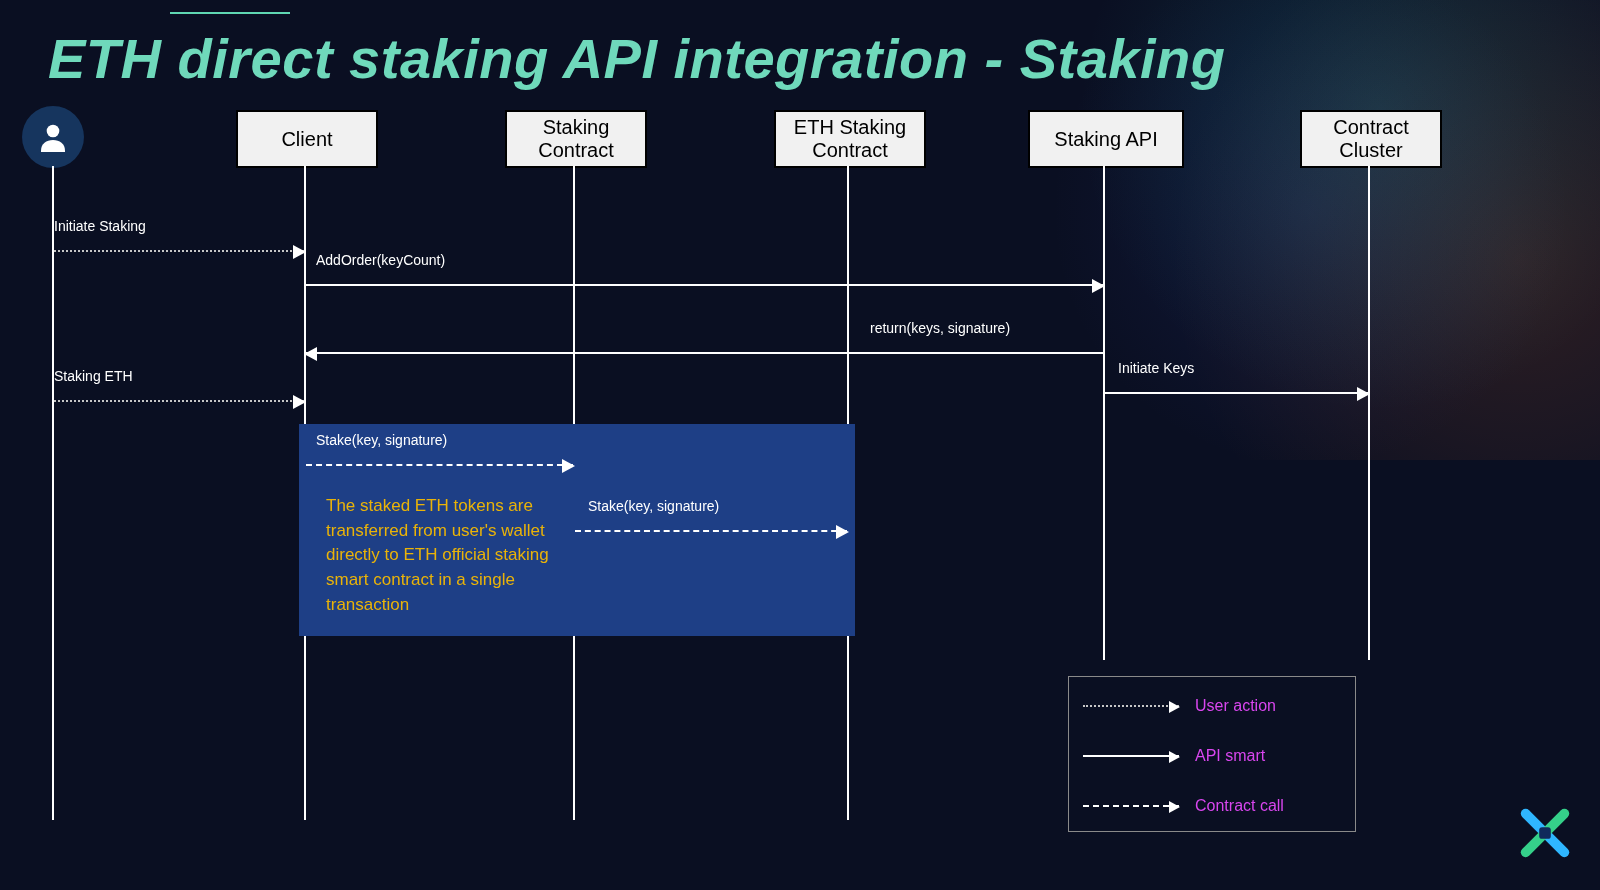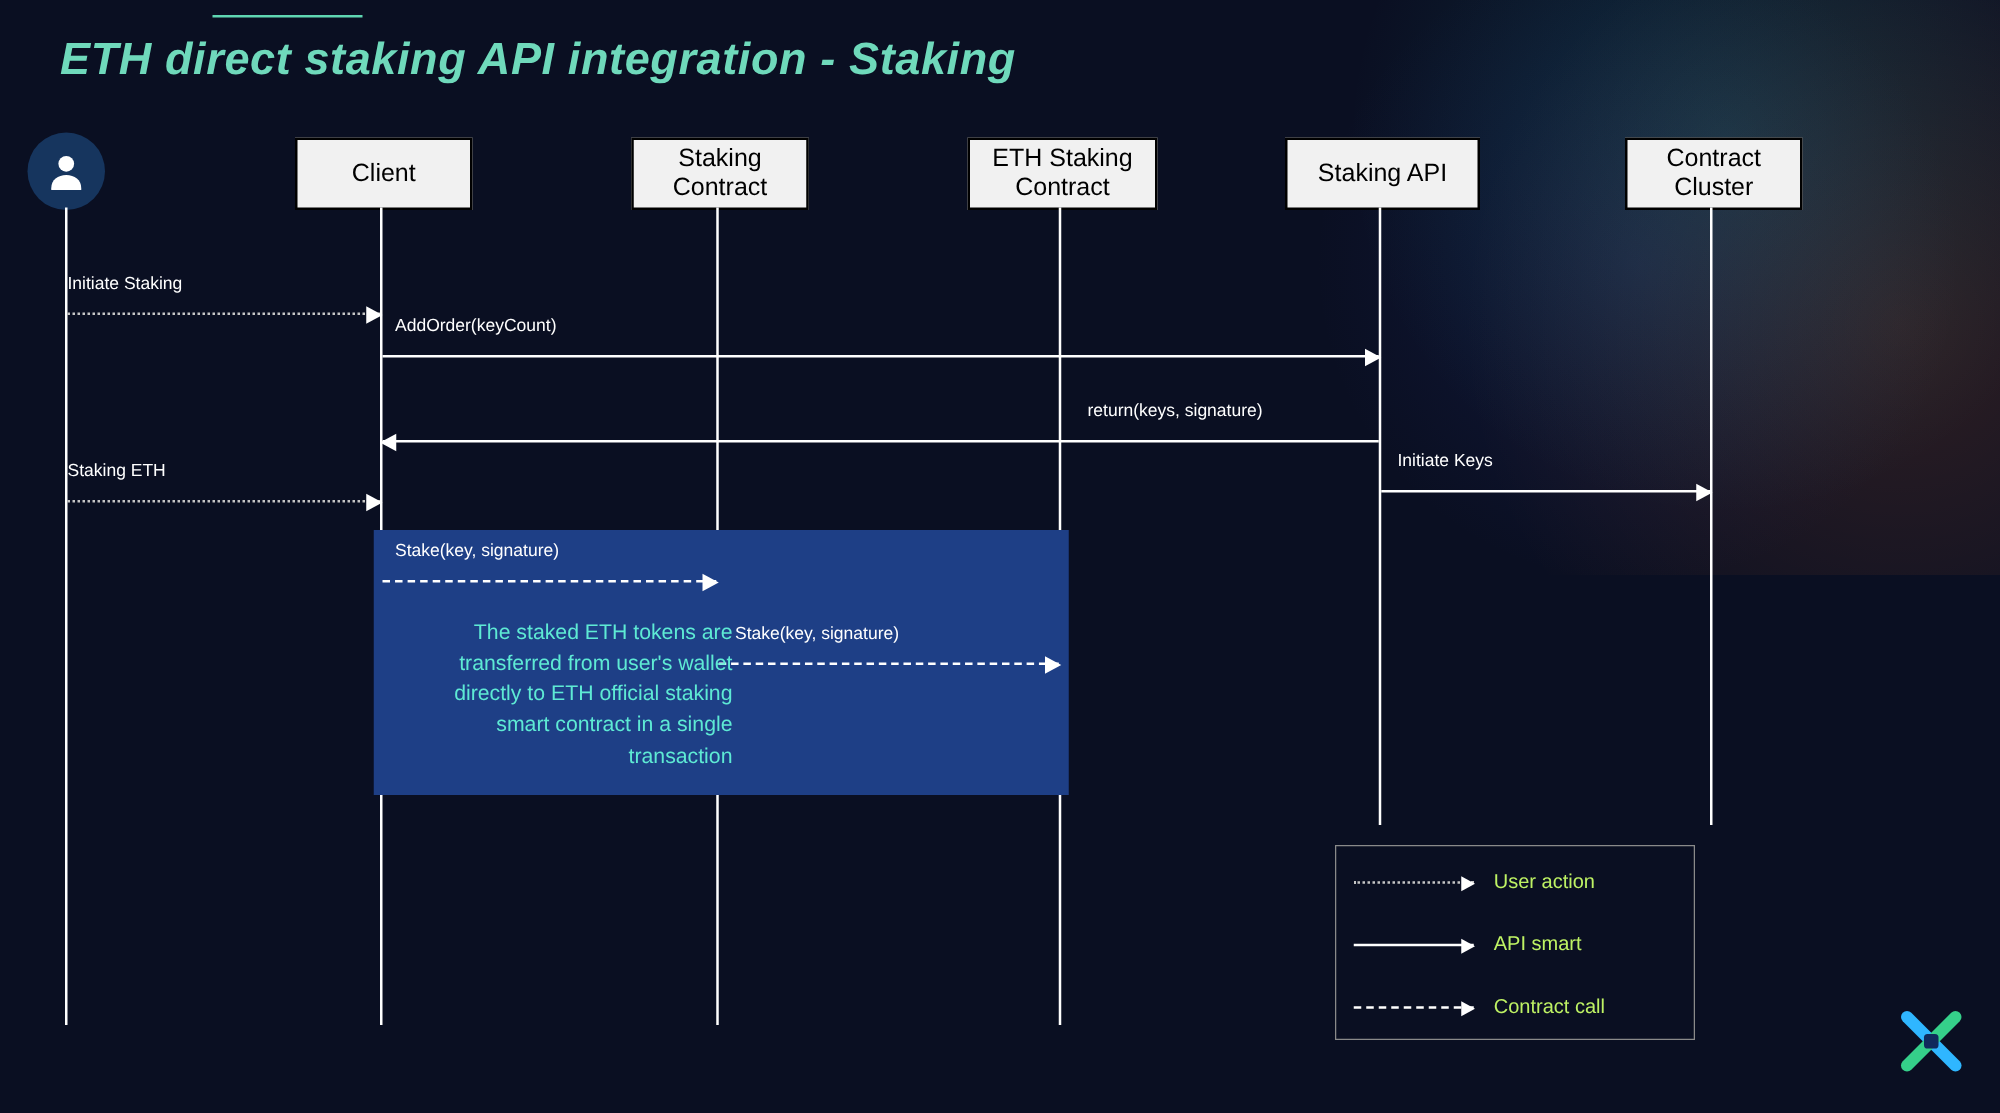--- a/index.html
+++ b/index.html
@@ -17,21 +17,21 @@
                radial-gradient(circle at 80% 60%, rgba(255,120,40,0.15) 0%, rgba(255,120,40,0.0) 55%),
                radial-gradient(circle at 50% 50%, rgba(60,80,200,0.15) 0%, rgba(60,80,200,0.0) 60%);
     pointer-events:none;
   }
   
   .title-rule{
     position:absolute;left:170px;top:12px;width:120px;border-top:2px solid #5fd6b2;
   }
   .title{
     position:absolute;left:48px;top:26px;
-    font-size:36px;font-weight:700;font-style:italic;
+    font-size:56px;font-weight:700;font-style:italic;
     color:#6fd9bb;letter-spacing:0.5px;
   }
   
   .part-box{
     position:absolute;top:110px;height:54px;
     background:#f1f1f1;border:2px solid #000;color:#000;
     display:flex;align-items:center;justify-content:center;
     font-size:20px;text-align:center;line-height:1.15;
   }
   
@@ -58,32 +58,31 @@
   .ar-l{left:-2px;border-right:13px solid #fff;}
   .label{
     position:absolute;font-size:14px;color:#fff;
     white-space:nowrap;
   }
   
   .panel{
     position:absolute;background:#1e3f86;
   }
   .note{
-    position:absolute;font-size:17px;line-height:1.45;color:#5eead4;
+    position:absolute;font-size:17px;line-height:1.45;color:#eab308;
     max-width:260px;
-    text-align:right;
   }
   
   .legend{
     position:absolute;left:1068px;top:676px;width:286px;height:154px;
     border:1px solid #8a8a8a;
   }
   .legend-row{
     position:absolute;left:14px;width:260px;display:flex;align-items:center;
-    font-size:16px;color:#bef264;
+    font-size:16px;color:#d946ef;
   }
   .legend-line{
     width:96px;height:0;margin-right:16px;position:relative;
   }
   .legend-line.solid{border-top:2px solid #fff;}
   .legend-line.dotted{border-top:2px dotted #c6c6c6;}
   .legend-line.dashdot{border-top:2px dashed #fff;}
   .legend-ar{
     position:absolute;right:-1px;top:-6px;width:0;height:0;
     border-top:6px solid transparent;border-bottom:6px solid transparent;

